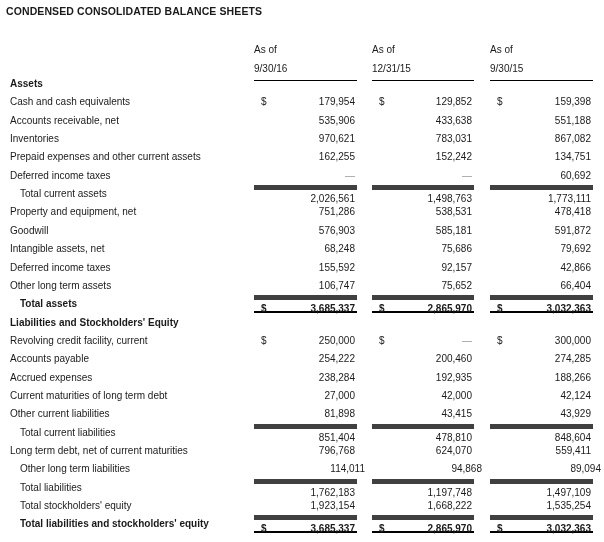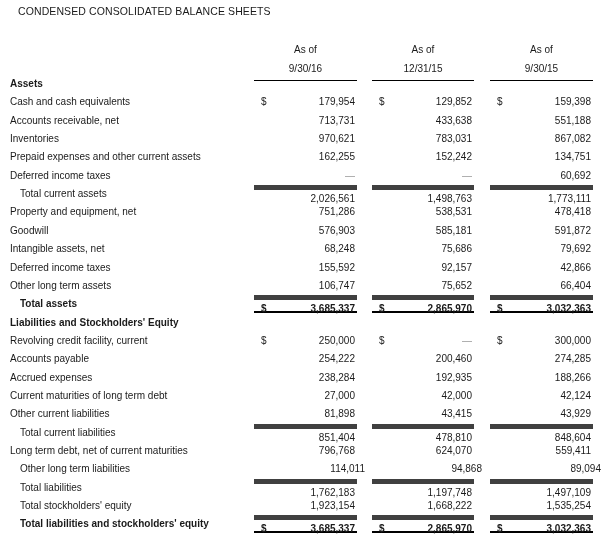--- a/index.html
+++ b/index.html
@@ -1,25 +1,25 @@
 <!DOCTYPE html>
 <html><head>
 <meta charset="utf-8">
 <style>
   html, body { margin: 0; padding: 0; background: #ffffff; }
   body {
     width: 604px; height: 542px; overflow: hidden; position: relative;
     font-family: "Liberation Sans", sans-serif; font-size: 10px; color: #1a1a1a;
   }
   .title {
-    position: absolute; left: 18px; top: 5px;
-    font-weight: normal; font-size: 10.5px; letter-spacing: 0.1px;
+    position: absolute; left: 6px; top: 5px;
+    font-weight: bold; font-size: 10.5px; letter-spacing: 0.1px;
   }
   .hdr {
-    position: absolute; top: 40px; text-align: center; line-height: 19px;
+    position: absolute; top: 40px; line-height: 19px;
     font-size: 10px;
   }
   .hdr .date { border-bottom: 1px solid #000; padding-bottom: 2px; }
   .row {
     position: absolute; left: 0; width: 604px; height: 18px; line-height: 18px; padding-left: 44px;
   }
   .label { position: absolute; left: 10px; white-space: nowrap; }
   .label.ind { left: 20px; }
   .label.bold { font-weight: bold; }
   .cell {
@@ -68,21 +68,21 @@
         <span class="val">129,852</span>
       </div>
       <div class="cell c3">
         <span class="cur">$</span>
         <span class="val">159,398</span>
       </div>
     </div>
     <div class="row" style="top: 112px;">
       <span class="label">Accounts receivable, net</span>
       <div class="cell c1">
-        <span class="val">713,731</span>
+        <span class="val">535,906</span>
       </div>
       <div class="cell c2">
         <span class="val">433,638</span>
       </div>
       <div class="cell c3">
         <span class="val">551,188</span>
       </div>
     </div>
     <div class="row" style="top: 130px;">
       <span class="label">Inventories</span>

